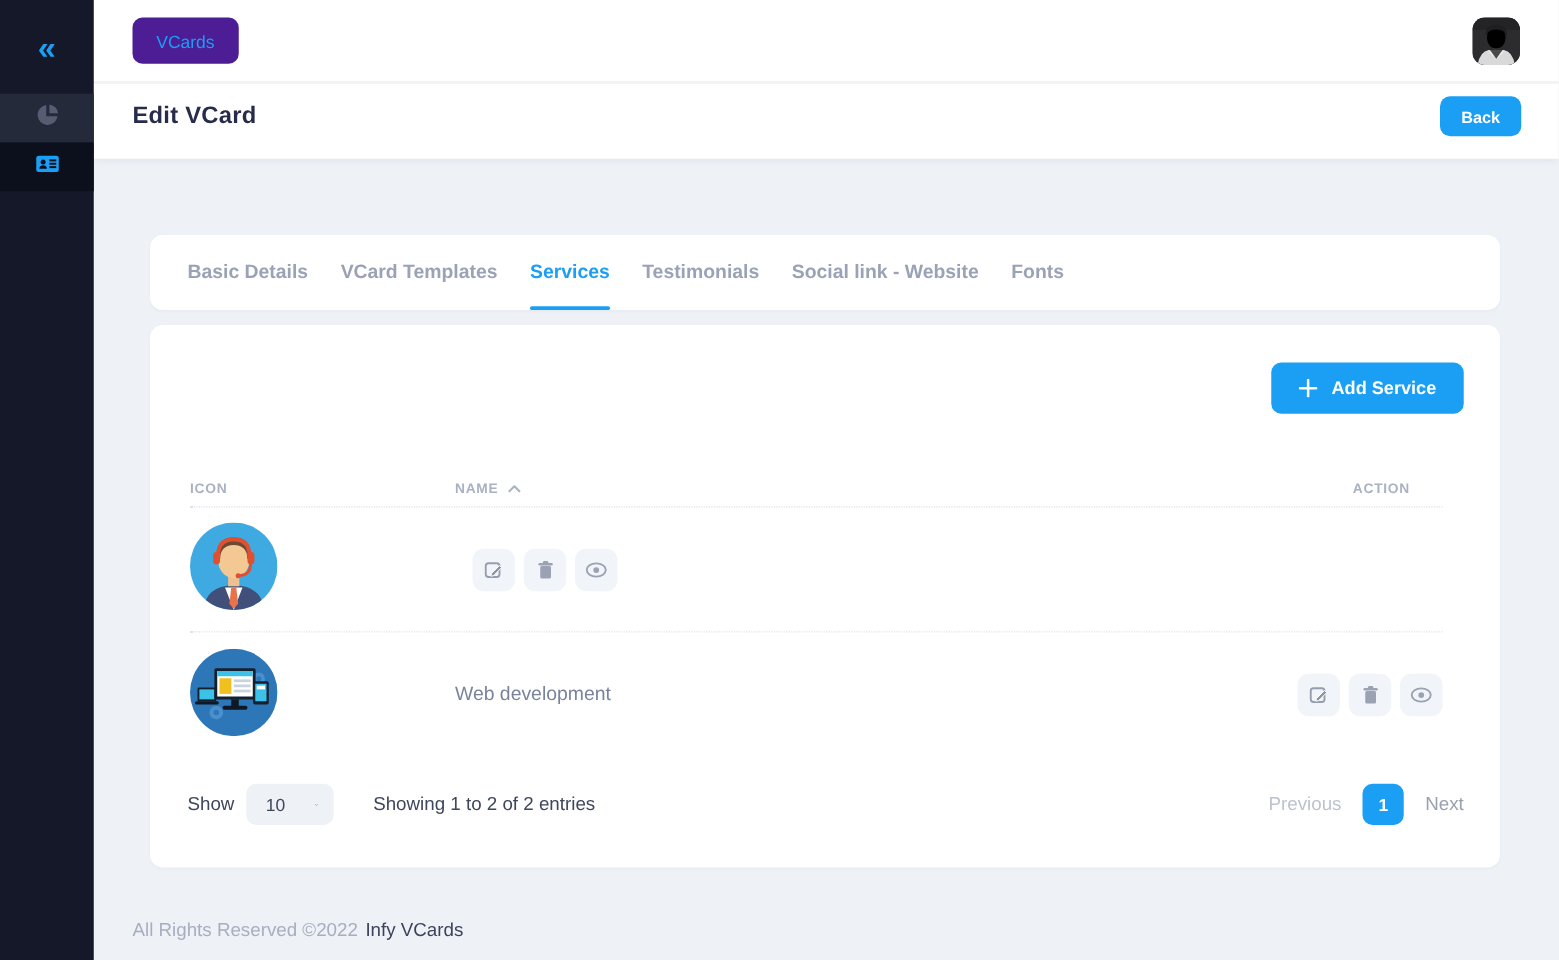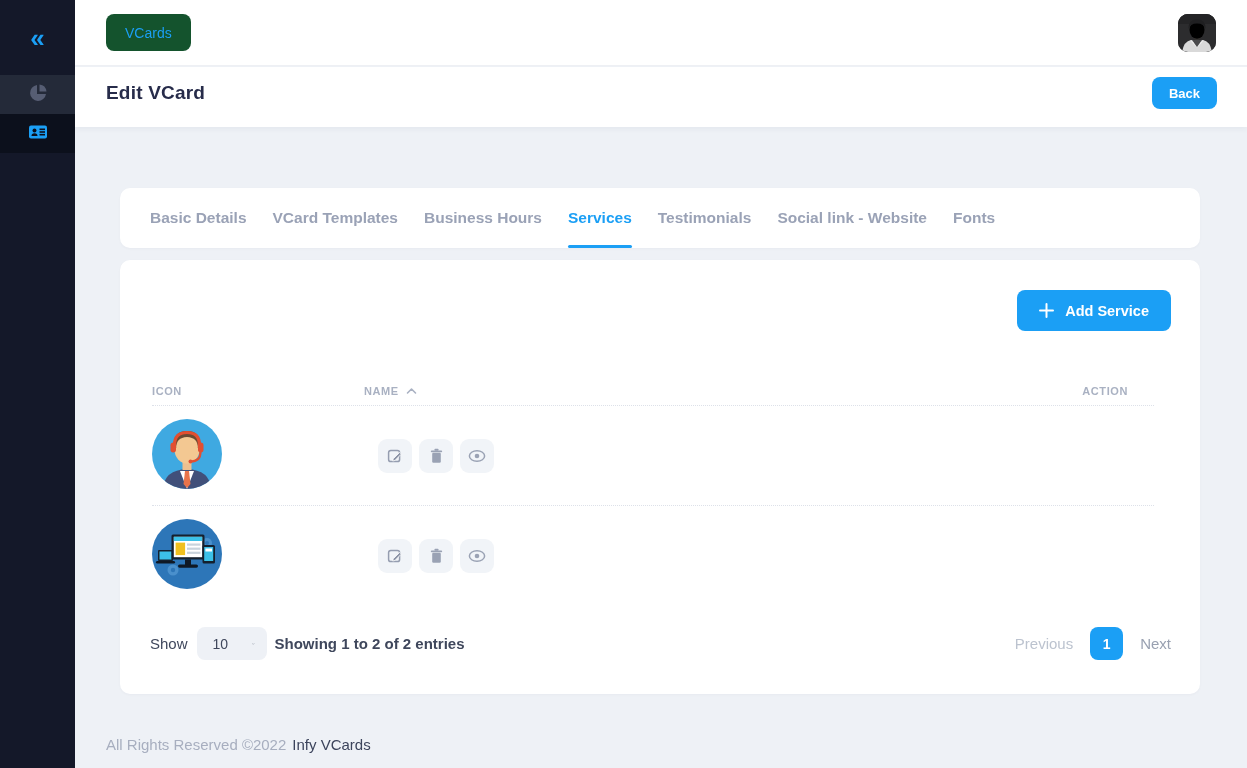--- a/index.html
+++ b/index.html
@@ -23,21 +23,21 @@
   .side-item { height:39px; display:flex; align-items:center; justify-content:center; cursor:pointer; }
   .side-item.dim { background:#242a39; }
   .side-item.act { background:#0c101c; }
   
   .topnav {
     position:absolute; left:75px; top:0; width:1172px; height:66px;
     background:#ffffff; border-bottom:1px solid #eef0f4; z-index:10;
   }
   .crumb-chip {
     position:absolute; left:31px; top:14px; height:37px; padding:0 19px;
-    background:#14532d; border-radius:8px; display:flex; align-items:center;
+    background:#4c1d95; border-radius:8px; display:flex; align-items:center;
     color:#1b9ff5; font-size:14px; cursor:pointer;
   }
   .avatar {
     position:absolute; right:31px; top:14px; width:38px; height:38px;
     border-radius:10px; overflow:hidden; cursor:pointer; background:#2f2f31;
   }
   
   .pageheader {
     position:absolute; left:75px; top:67px; width:1172px; height:60px;
     background:#ffffff; box-shadow:0 3px 5px rgba(30,40,70,0.04); z-index:9;
@@ -108,21 +108,21 @@
   .pager {
     position:absolute; left:30px; right:29px; top:367px; height:33px;
     display:flex; align-items:center;
   }
   .show-label { font-size:15px; color:#3f475c; }
   .size-select {
     margin-left:9px; width:70px; height:33px; background:#eef1f6; border-radius:8px;
     display:flex; align-items:center; padding:0 12px 0 16px; cursor:pointer;
     font-size:14px; color:#3f475c; justify-content:space-between;gap:24px;
   }
-  .summary { margin-left:8px; font-size:15px; color:#3f475c;font-weight:bold; }
+  .summary { margin-left:32px; font-size:15px; color:#3f475c; }
   .pager-right { margin-left:auto; display:flex; align-items:center; gap:17px; }
   .prev-link { font-size:15px; color:#bcc3cf; cursor:default; }
   .page-btn {
     width:33px; height:33px; background:#1b9ff5; border:none; border-radius:8px;
     color:#fff; font-family:inherit; font-size:14px; font-weight:bold; cursor:pointer;
   }
   .next-link { font-size:15px; color:#99a1b1; cursor:pointer; }
   
   .footer {
     position:absolute; left:106px; top:736px; font-size:15px; display:flex; gap:6px;
@@ -179,21 +179,20 @@
 </div>
 
 <div class="pageheader">
   <div class="page-title">Edit VCard</div>
   <button class="back-btn">Back</button>
 </div>
 
 <div class="tabs-card">
   <div class="tab">Basic Details</div>
   <div class="tab">VCard Templates</div>
-  <div class="tab">Business Hours</div>
   <div class="tab active">Services</div>
   <div class="tab">Testimonials</div>
   <div class="tab">Social link - Website</div>
   <div class="tab">Fonts</div>
 </div>
 
 <div class="main-card">
 
 
   <button class="add-btn">
@@ -292,20 +291,23 @@
               <rect x="35" y="32.7" width="13.5" height="2.2" fill="#c9d3dc"></rect>
               <rect x="33" y="40.5" width="6" height="5.5" fill="#0f1824"></rect>
               <rect x="26" y="45.5" width="20" height="3.2" rx="1.6" fill="#0f1824"></rect>
               <rect x="50.5" y="26" width="12.5" height="18.5" rx="1.5" fill="#14202e"></rect>
               <rect x="52.2" y="28" width="9" height="14" fill="#3cc1e8"></rect>
               <rect x="53.4" y="29.5" width="6.6" height="3" fill="#ffffff"></rect>
             </g>
           </svg>
         </span>
       </div>
+      <div class="col-name">
+        <span class="service-name">Web development</span>
+      </div>
       <div class="col-action">
         <button class="icon-btn">
           <svg width="16" height="16" viewBox="0 0 16 16">
             <rect x="1.6" y="2.6" width="11" height="11" rx="2.2" fill="none" stroke="#959db0" stroke-width="1.5"></rect>
             <path d="M6.2 10.8 L12.6 4.4 L14.3 6.1 L7.9 12.5 L5.7 13 Z" fill="#8d95a8" stroke="#ffffff" stroke-width="0.8"></path>
           </svg>
         </button>
         <button class="icon-btn">
           <svg width="15" height="16" viewBox="0 0 15 16">
             <rect x="3.2" y="4.8" width="8.6" height="10" rx="1.2" fill="#9aa2b4"></rect>

